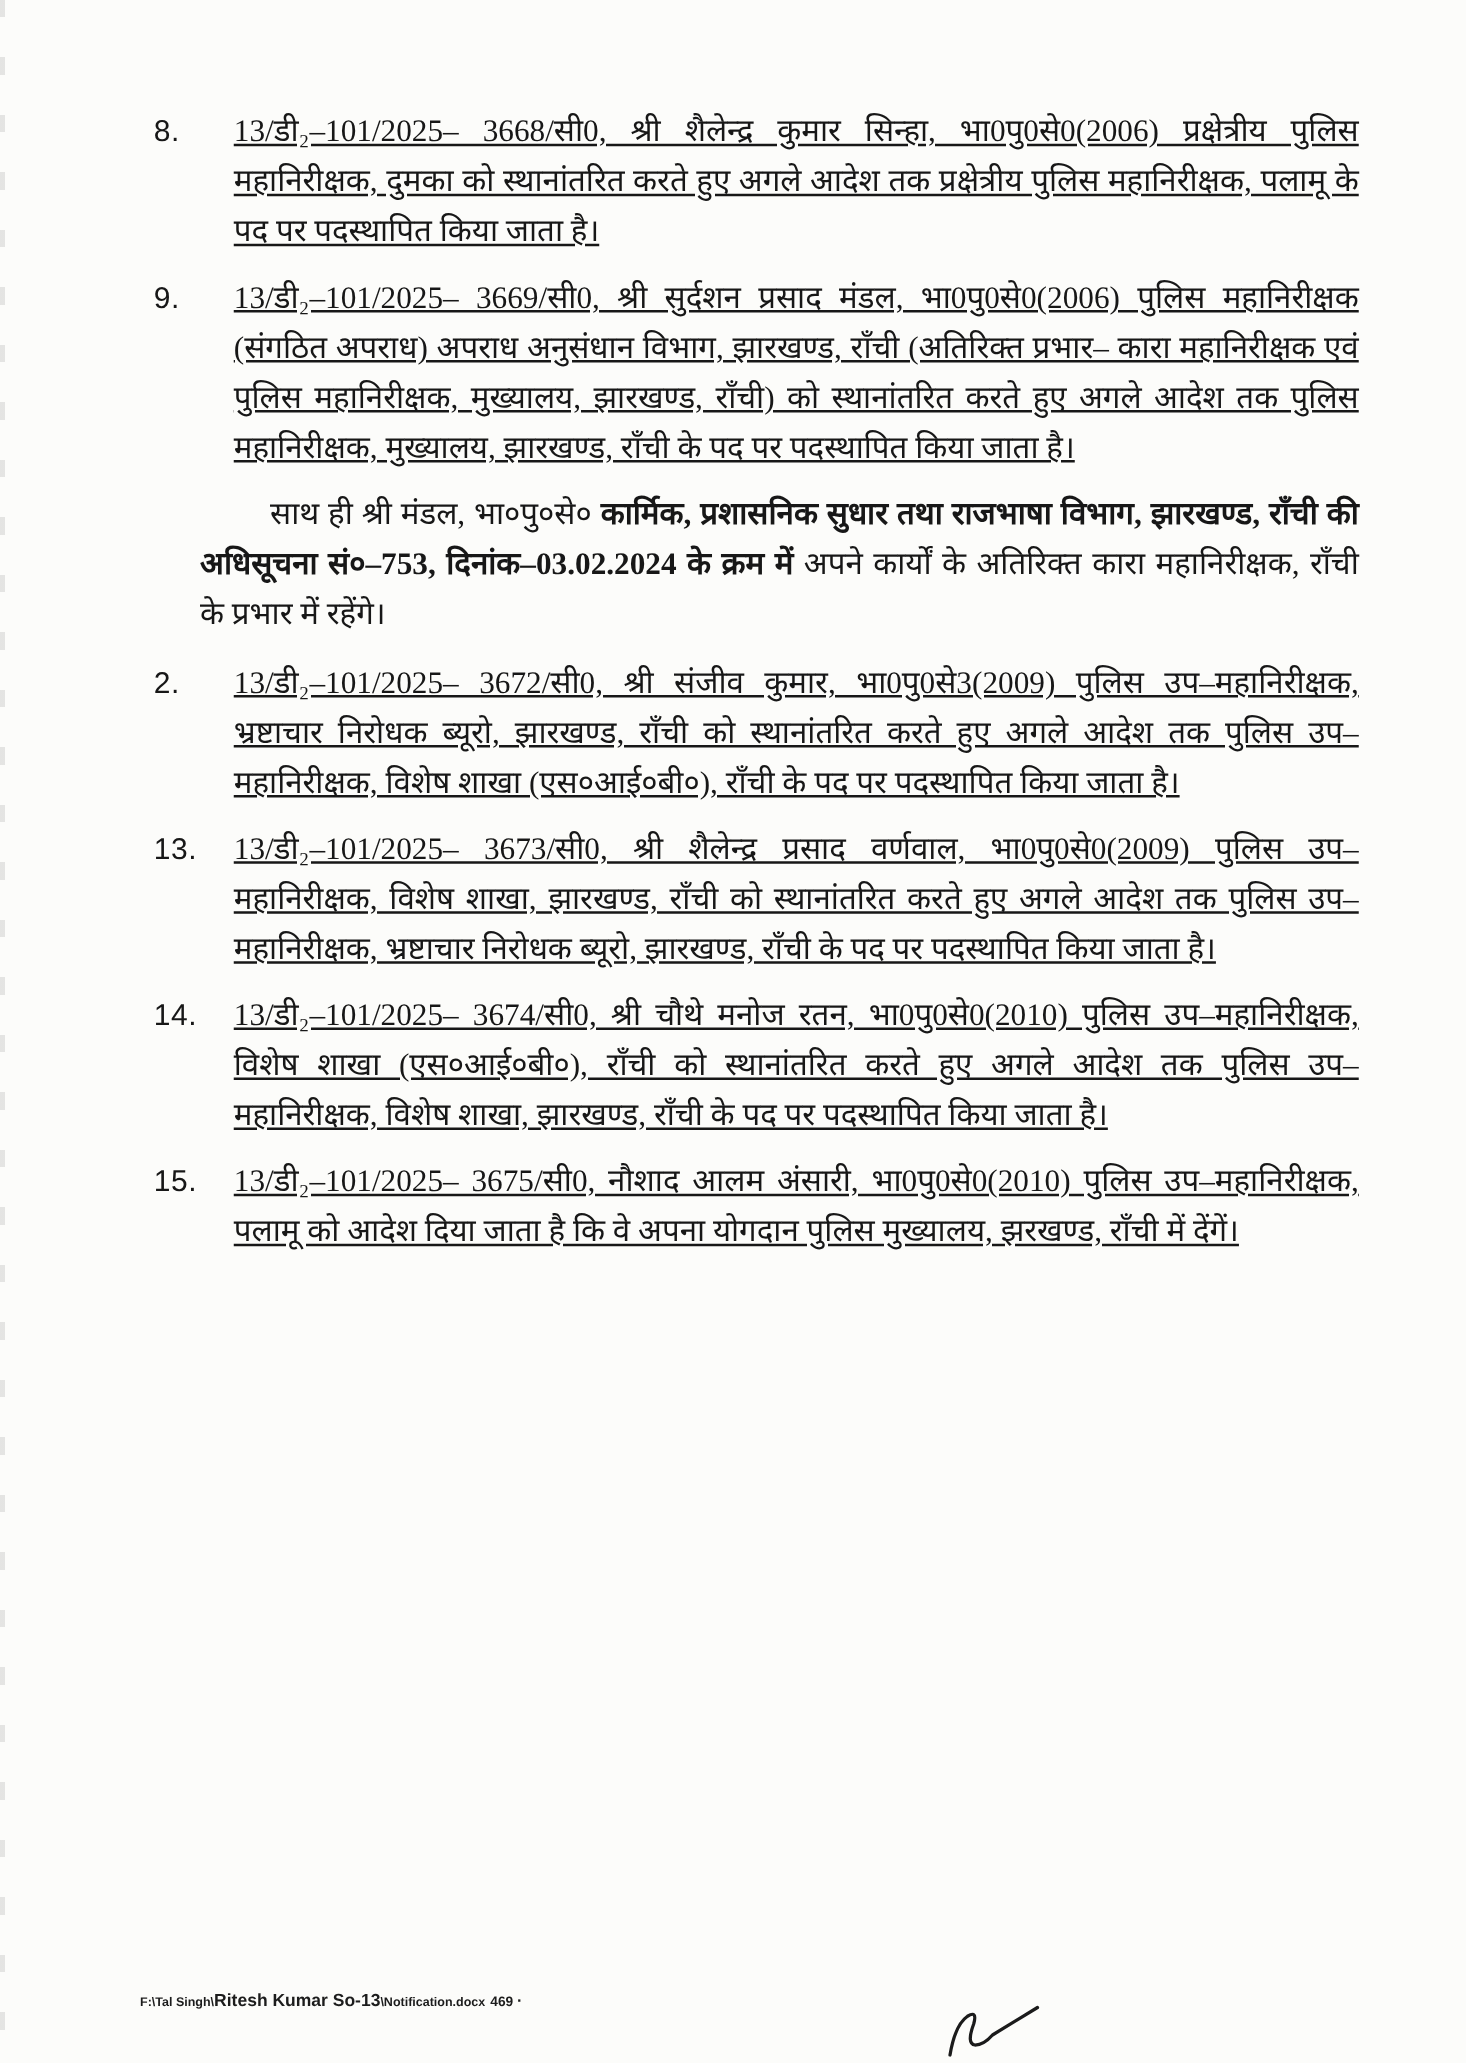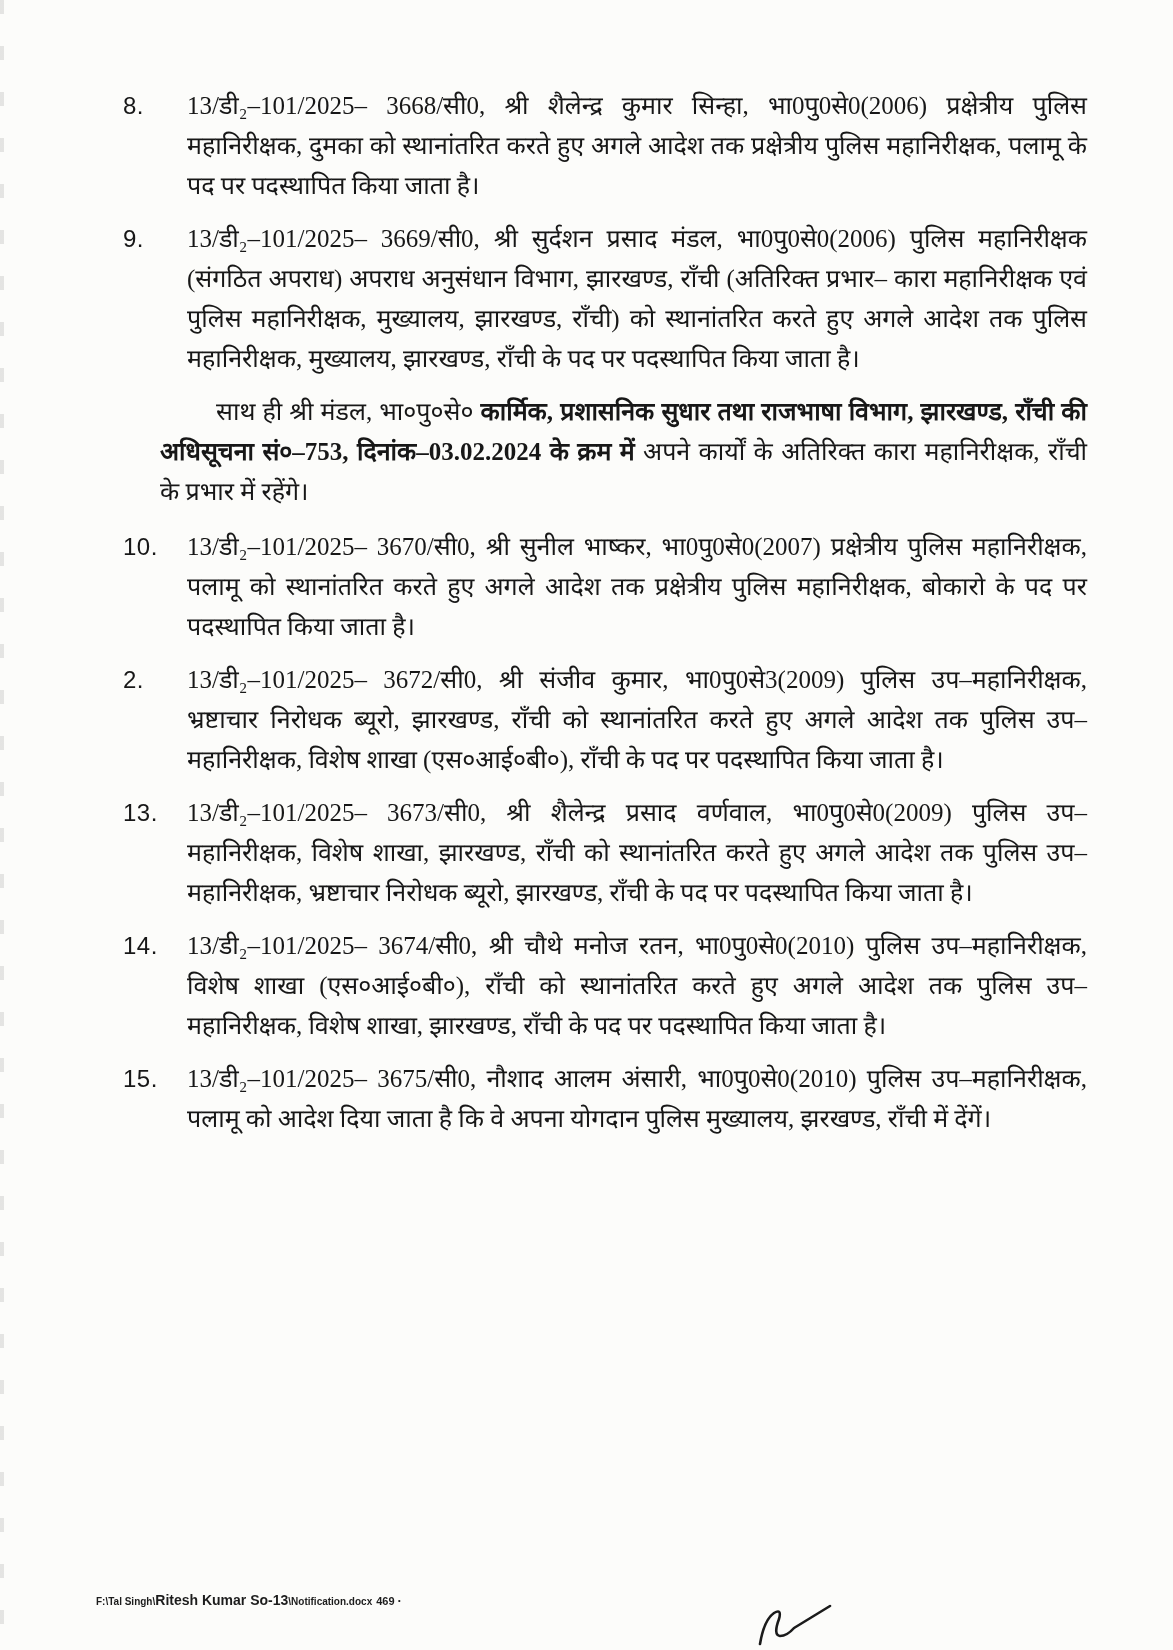--- a/index.html
+++ b/index.html
@@ -45,35 +45,36 @@
     font-family: "Liberation Sans", sans-serif;
     letter-spacing: 0.5px;
   }
   .txt {
     flex: 1;
     margin-left: 22px;
     font-size: 25px;
     line-height: 40px;
     text-align: justify;
     text-justify: inter-word;
+    text-decoration: underline;
   }
   .note {
     margin: 2px 0 15px 37px;
     text-indent: 56px;
     font-size: 25px;
     line-height: 40px;
     text-align: justify;
     text-justify: inter-word;
   }
   .note .b {
     font-weight: bold;
   }
   .footer {
     position: absolute;
-    left: 96px;
+    left: 112px;
     top: 1592px;
     font-family: "Liberation Sans", sans-serif;
     font-size: 10px;
     color: #1c1c1c;
     white-space: nowrap;
   }
   .footer .fp-small {
     font-size: 10px;
     font-weight: bold;
   }
@@ -109,24 +110,20 @@
     <div class="txt">13/डी₂–101/2025– 3668/सी0, श्री शैलेन्द्र कुमार सिन्हा, भा0पु0से0(2006) प्रक्षेत्रीय पुलिस महानिरीक्षक, दुमका को स्थानांतरित करते हुए अगले आदेश तक प्रक्षेत्रीय पुलिस महानिरीक्षक, पलामू के पद पर पदस्थापित किया जाता है।</div>
   </div>
 
   <div class="item">
     <div class="num">9.</div>
     <div class="txt">13/डी₂–101/2025– 3669/सी0, श्री सुर्दशन प्रसाद मंडल, भा0पु0से0(2006) पुलिस महानिरीक्षक (संगठित अपराध) अपराध अनुसंधान विभाग, झारखण्ड, राँची (अतिरिक्त प्रभार– कारा महानिरीक्षक एवं पुलिस महानिरीक्षक, मुख्यालय, झारखण्ड, राँची) को स्थानांतरित करते हुए अगले आदेश तक पुलिस महानिरीक्षक, मुख्यालय, झारखण्ड, राँची के पद पर पदस्थापित किया जाता है।</div>
   </div>
 
   <div class="note"><span>साथ ही श्री मंडल, भा०पु०से० </span><span class="b">कार्मिक, प्रशासनिक सुधार तथा राजभाषा विभाग, झारखण्ड, राँची की अधिसूचना सं०–753, दिनांक–03.02.2024 के क्रम में</span><span> अपने कार्यों के अतिरिक्त कारा महानिरीक्षक, राँची के प्रभार में रहेंगे।</span></div>
 
-  <div class="item">
-    <div class="num">10.</div>
-    <div class="txt">13/डी₂–101/2025– 3670/सी0, श्री सुनील भाष्कर, भा0पु0से0(2007) प्रक्षेत्रीय पुलिस महानिरीक्षक, पलामू को स्थानांतरित करते हुए अगले आदेश तक प्रक्षेत्रीय पुलिस महानिरीक्षक, बोकारो के पद पर पदस्थापित किया जाता है।</div>
-  </div>
 
 
   <div class="item">
     <div class="num">2.</div>
     <div class="txt">13/डी₂–101/2025– 3672/सी0, श्री संजीव कुमार, भा0पु0से3(2009) पुलिस उप–महानिरीक्षक, भ्रष्टाचार निरोधक ब्यूरो, झारखण्ड, राँची को स्थानांतरित करते हुए अगले आदेश तक पुलिस उप–महानिरीक्षक, विशेष शाखा (एस०आई०बी०), राँची के पद पर पदस्थापित किया जाता है।</div>
   </div>
 
   <div class="item">
     <div class="num">13.</div>
     <div class="txt">13/डी₂–101/2025– 3673/सी0, श्री शैलेन्द्र प्रसाद वर्णवाल, भा0पु0से0(2009) पुलिस उप–महानिरीक्षक, विशेष शाखा, झारखण्ड, राँची को स्थानांतरित करते हुए अगले आदेश तक पुलिस उप–महानिरीक्षक, भ्रष्टाचार निरोधक ब्यूरो, झारखण्ड, राँची के पद पर पदस्थापित किया जाता है।</div>

